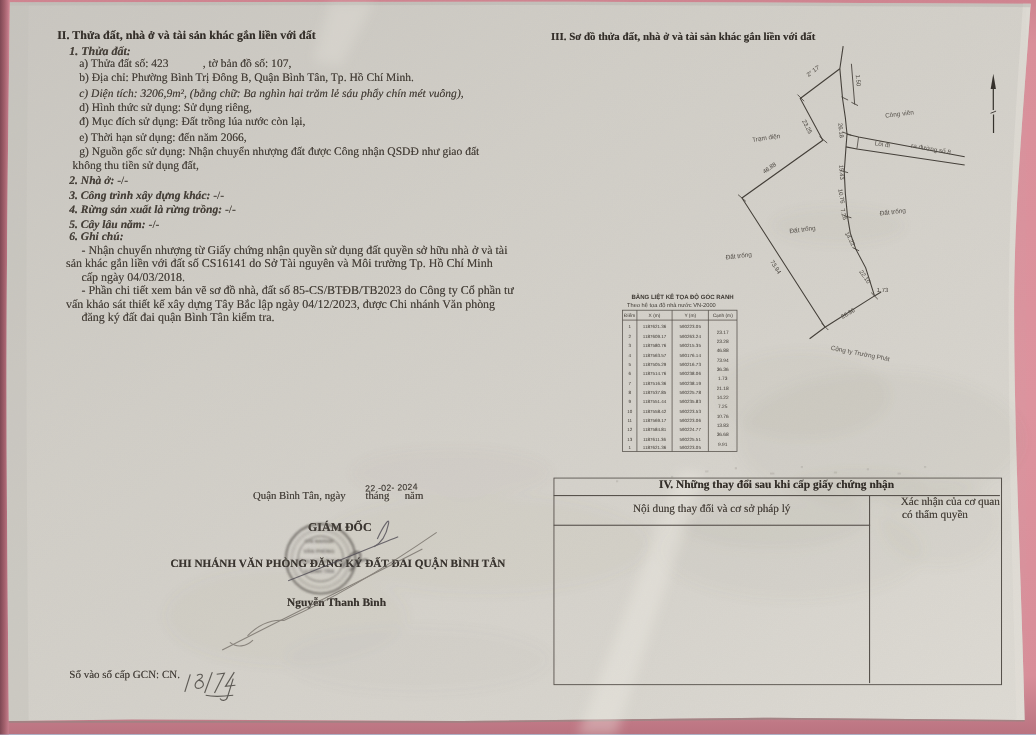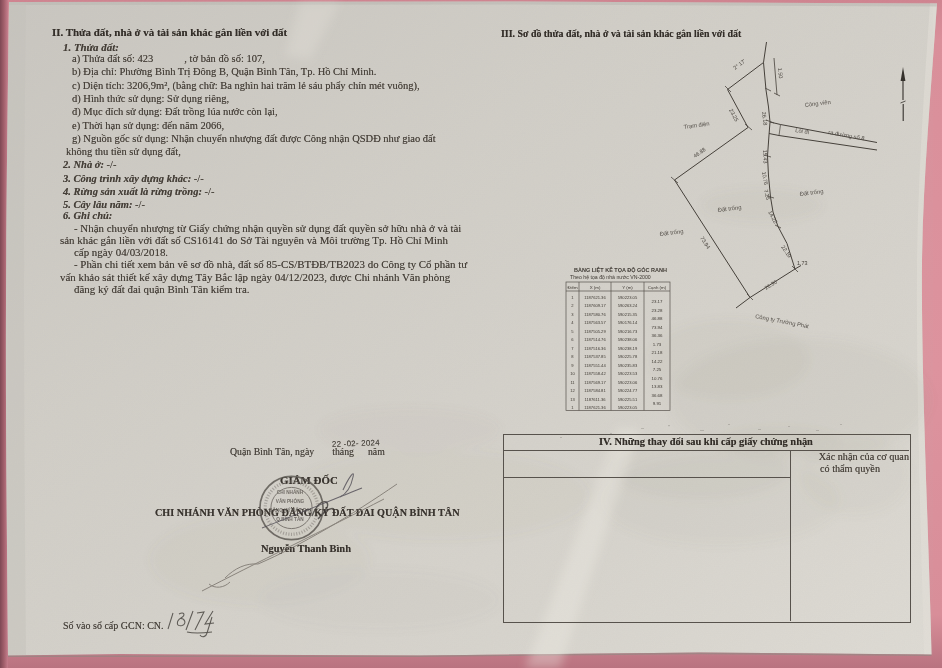--- a/index.html
+++ b/index.html
@@ -85,21 +85,21 @@
   </svg>
 
   <div class="t b" style="left:52px;top:26px;font-size:10.9px;color:#332e29;">II. Thửa đất, nhà ở và tài sản khác gắn liền với đất</div>
 
   <div class="t b i" style="left:63px;top:41px;font-size:10.9px;">1. Thửa đất:</div>
 
   <div class="t" style="left:72px;top:53px;font-size:10.5px;">a) Thửa đất số: 423<span style="display:inline-block;width:31px;"></span>, tờ bản đồ số: 107,</div>
 
   <div class="t" style="left:72px;top:66.3px;font-size:10.5px;">b) Địa chỉ: Phường Bình Trị Đông B, Quận Bình Tân, Tp. Hồ Chí Minh.</div>
 
-  <div class="t" style="left:72px;top:79.6px;font-size:10.5px;">c) Diện tích: 3206,9m², (bằng chữ: Ba nghìn hai trăm lẻ sáu phẩy chín mét vuông),</div>
+  <div class="t" style="left:72px;top:79.6px;font-size:10.5px;font-style:italic;">c) Diện tích: 3206,9m², (bằng chữ: Ba nghìn hai trăm lẻ sáu phẩy chín mét vuông),</div>
 
   <div class="t" style="left:72px;top:92.9px;font-size:10.5px;">d) Hình thức sử dụng: Sử dụng riêng,</div>
 
   <div class="t" style="left:72px;top:106.2px;font-size:10.5px;">đ) Mục đích sử dụng: Đất trồng lúa nước còn lại,</div>
 
   <div class="t" style="left:72px;top:119.5px;font-size:10.5px;">e) Thời hạn sử dụng: đến năm 2066,</div>
 
   <div class="t" style="left:72px;top:132.8px;font-size:10.5px;">g) Nguồn gốc sử dụng: Nhận chuyển nhượng đất được Công nhận QSDĐ như giao đất</div>
 
   <div class="t" style="left:66px;top:146.1px;font-size:10.5px;">không thu tiền sử dụng đất,</div>
@@ -277,20 +277,21 @@
   <div style="position:absolute;left:503px;top:434px;width:406px;height:187px;border:1px solid #57524c;"></div>
 
   <div style="position:absolute;left:790px;top:450px;width:1px;height:171px;background:#57524c;"></div>
 
   <div style="position:absolute;left:503px;top:450px;width:406px;height:1px;background:#57524c;"></div>
 
   <div style="position:absolute;left:503px;top:477px;width:288px;height:1px;background:#57524c;"></div>
 
   <div class="t b" style="left:503px;top:436px;width:406px;text-align:center;font-size:10.4px;color:#332e29;">IV. Những thay đổi sau khi cấp giấy chứng nhận</div>
 
+  <div class="t" style="left:503px;top:457px;width:288px;text-align:center;font-size:10.2px;">Nội dung thay đổi và cơ sở pháp lý</div>
 
   <div class="t" style="left:791px;top:451px;width:118px;text-align:right;font-size:10.2px;">Xác nhận của cơ quan</div>
 
   <div class="t" style="left:791px;top:463px;width:118px;text-align:center;font-size:10.2px;">có thẩm quyền</div>
 
   <div class="t" style="left:332px;top:439px;font-size:8px;font-family:'Liberation Sans',sans-serif;color:#4e4943;letter-spacing:0.2px;transform:rotate(-2deg);">22 -02- 2024</div>
 
   <div class="t" style="left:230px;top:446px;font-size:9.8px;color:#46413b;">Quận Bình Tân, ngày<span style="display:inline-block;width:18px"></span>tháng<span style="display:inline-block;width:14px"></span>năm</div>
 
   <div class="t b" style="left:155px;top:458.5px;font-size:10.2px;color:#39342f;margin-top:48px;">CHI NHÁNH VĂN PHÒNG ĐĂNG KÝ ĐẤT ĐAI QUẬN BÌNH TÂN</div>
@@ -329,21 +330,21 @@
       <path d="M262,528 C298,514 334,499 362,488"></path>
     </g>
 
     <g fill="none" stroke="#716b64" stroke-width="1.0" opacity="0.75">
       <path d="M225,578 C235,568 246,563 258,564 C300,546 352,515 397,484"></path>
       <path d="M202,591 C250,566 330,527 384,499"></path>
       <path d="M209,584 C215,589 224,588 230,582"></path>
     </g>
   </svg>
 
-  <div class="t" style="left:63px;top:608px;font-size:10px;color:#46413b;margin-top:12px;">Số vào sổ cấp GCN: CN.</div>
+  <div class="t" style="left:63px;top:608px;font-size:10px;color:#46413b;">Số vào sổ cấp GCN: CN.</div>
 
   <svg width="70" height="40" viewBox="0 0 70 40" style="position:absolute;left:163px;top:602px">
     <g fill="none" stroke="#514e49" stroke-width="1.05" opacity="0.9">
       <path d="M10,11 L5,27"></path>
       <path d="M16,12 C21,9 23,13 18,16 C13,19 13,25 19,23.5 C24,22 22,16 17,16.5"></path>
       <path d="M30,9 L23,28"></path>
       <path d="M34,11 L41,10 L32,28"></path>
       <path d="M50,9 L42,22 L51,21 M49,15 L44,31 C43,35 39,36 37,33"></path>
       <path d="M24,30 C32,32 41,31 49,30"></path>
     </g>

